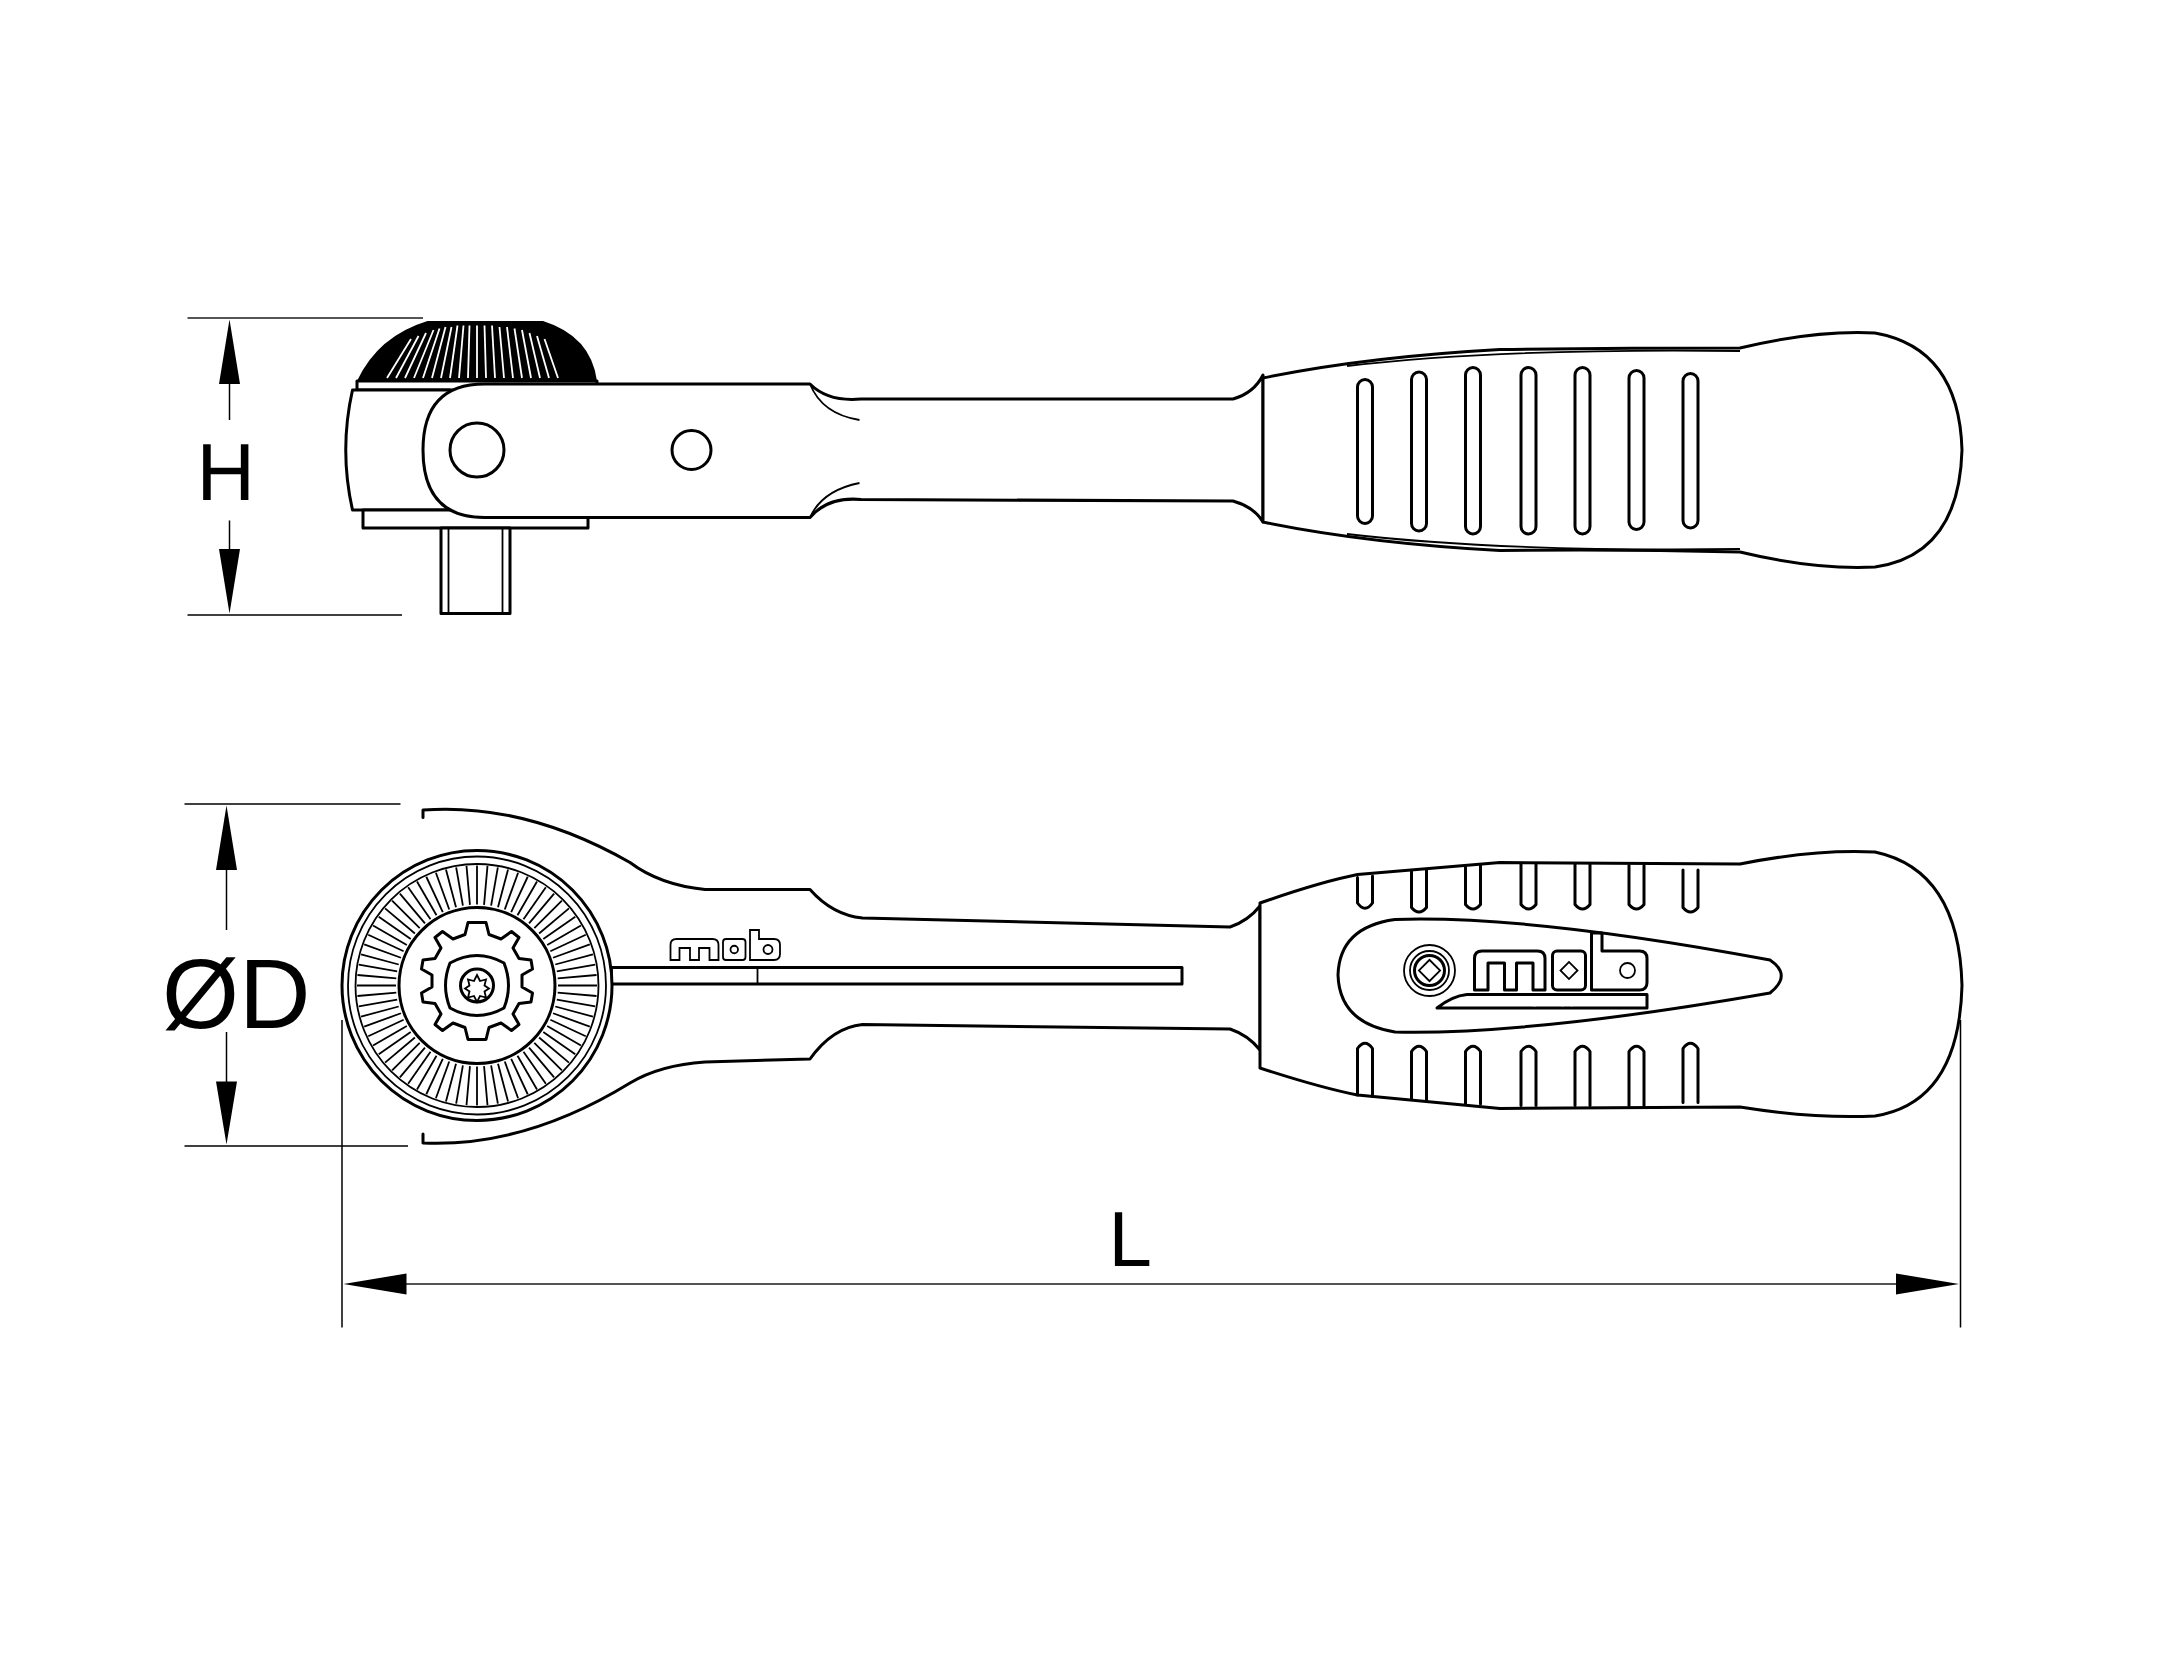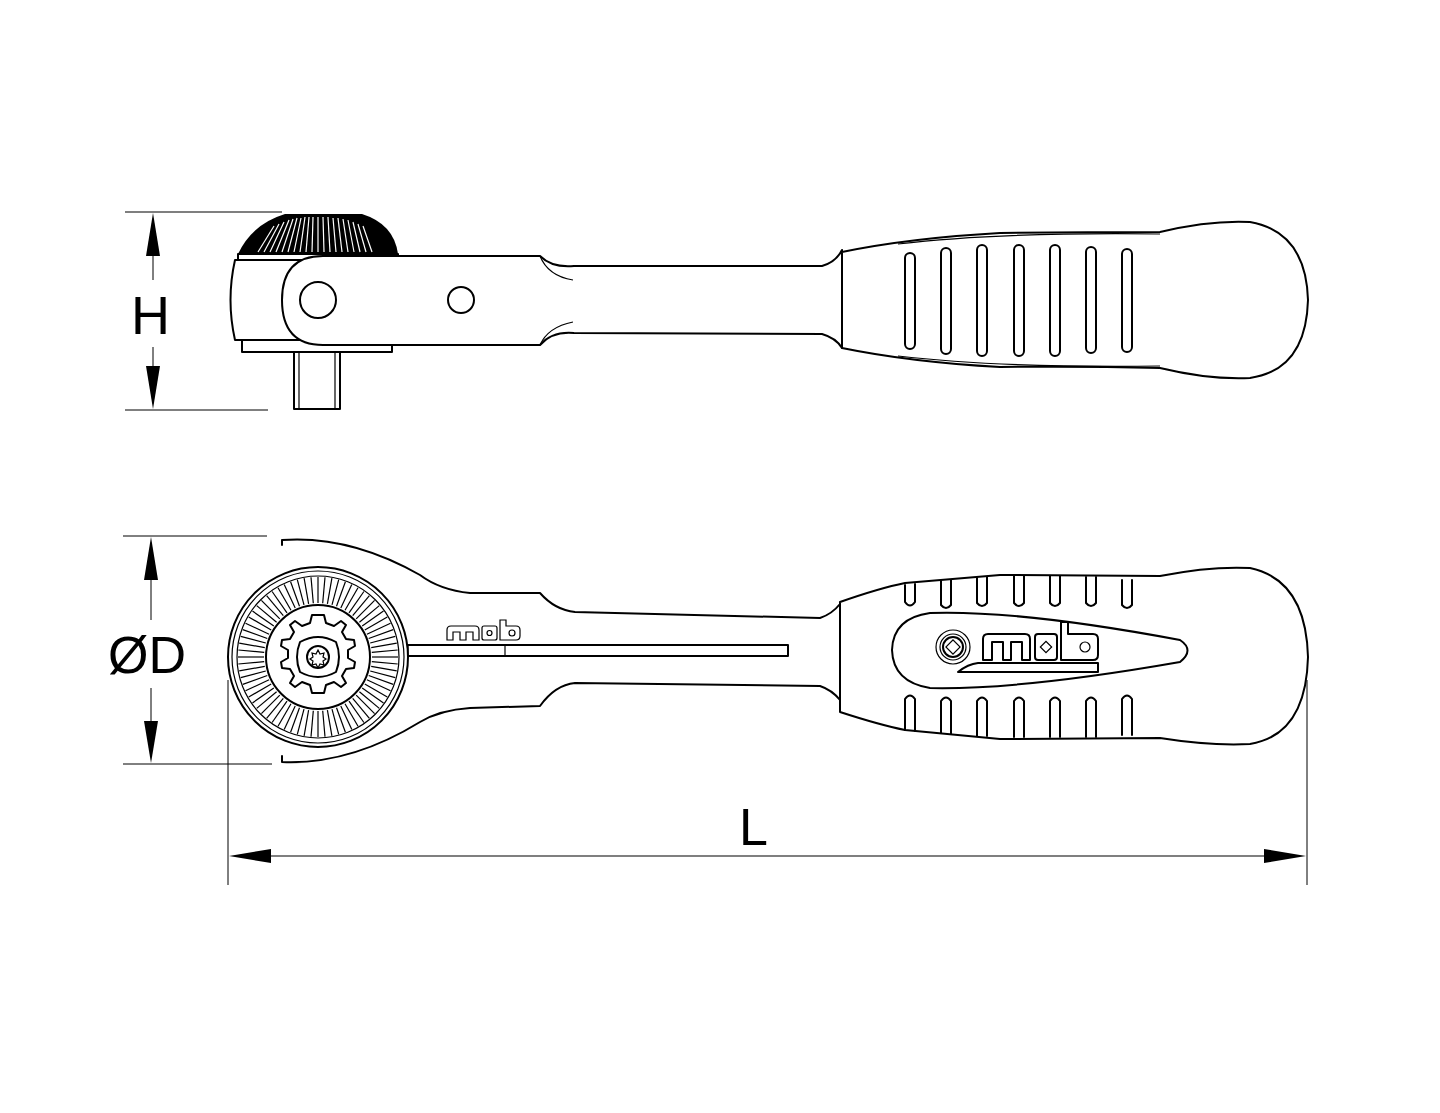--- a/index.html
+++ b/index.html
@@ -248,14 +248,14 @@
   <g>
     <line class="ext" x1="228" y1="680" x2="228" y2="885"></line>
     <line class="ext" x1="1307" y1="680" x2="1307" y2="885"></line>
     <line class="dimln" x1="260" y1="856" x2="1275" y2="856"></line>
     <polygon class="arrow" points="229,856 271,849 271,863"></polygon>
     <polygon class="arrow" points="1306,856 1264,849 1264,863"></polygon>
   </g>
 </svg>
 
 <div class="dimlabel" style="left:131px; top:288px; font-size:54px;">H</div>
-<div class="dimlabel" style="left:108px; top:629px; font-size:52px;">ØD</div>
+<div class="dimlabel" style="left:108px; top:629px; font-size:66px;">ØD</div>
 <div class="dimlabel" style="left:739px; top:801px; font-size:52px;">L</div>
 
 </body></html>

